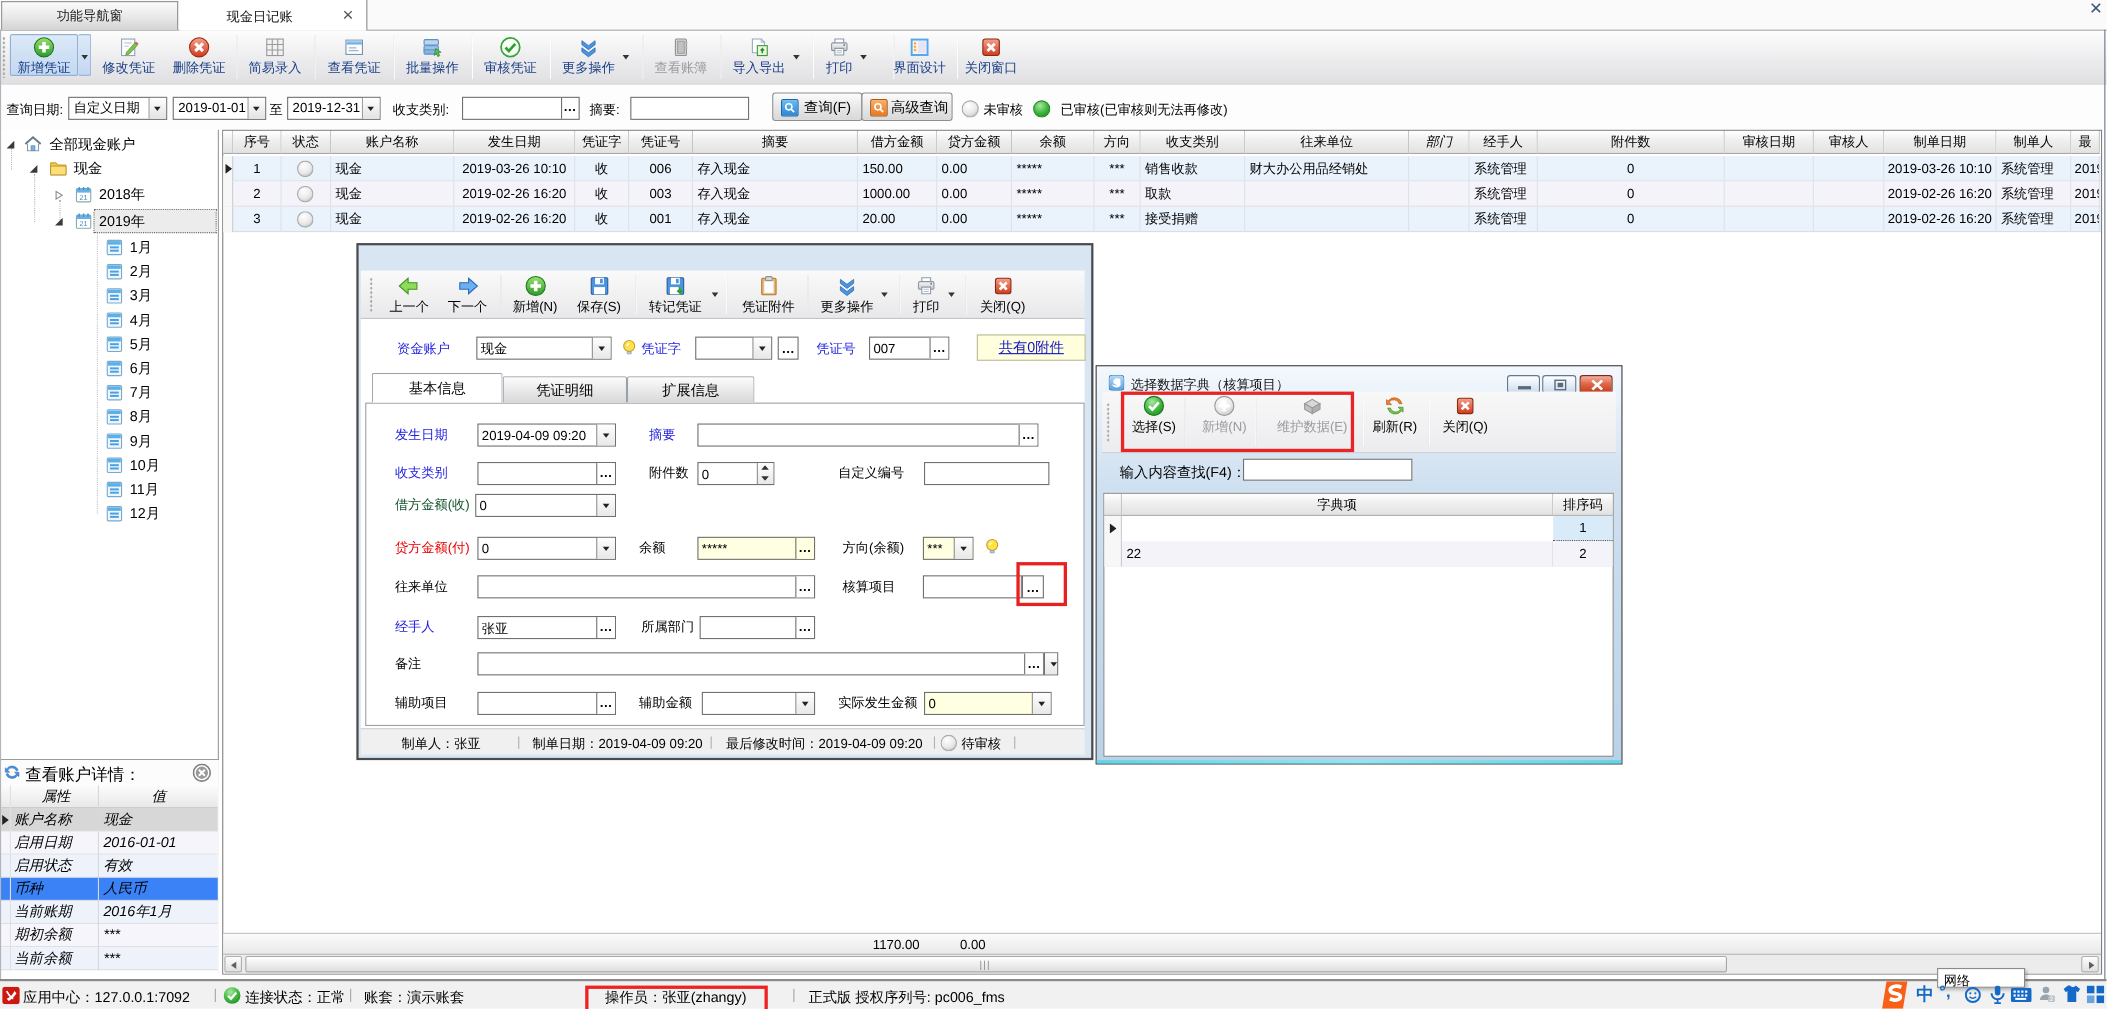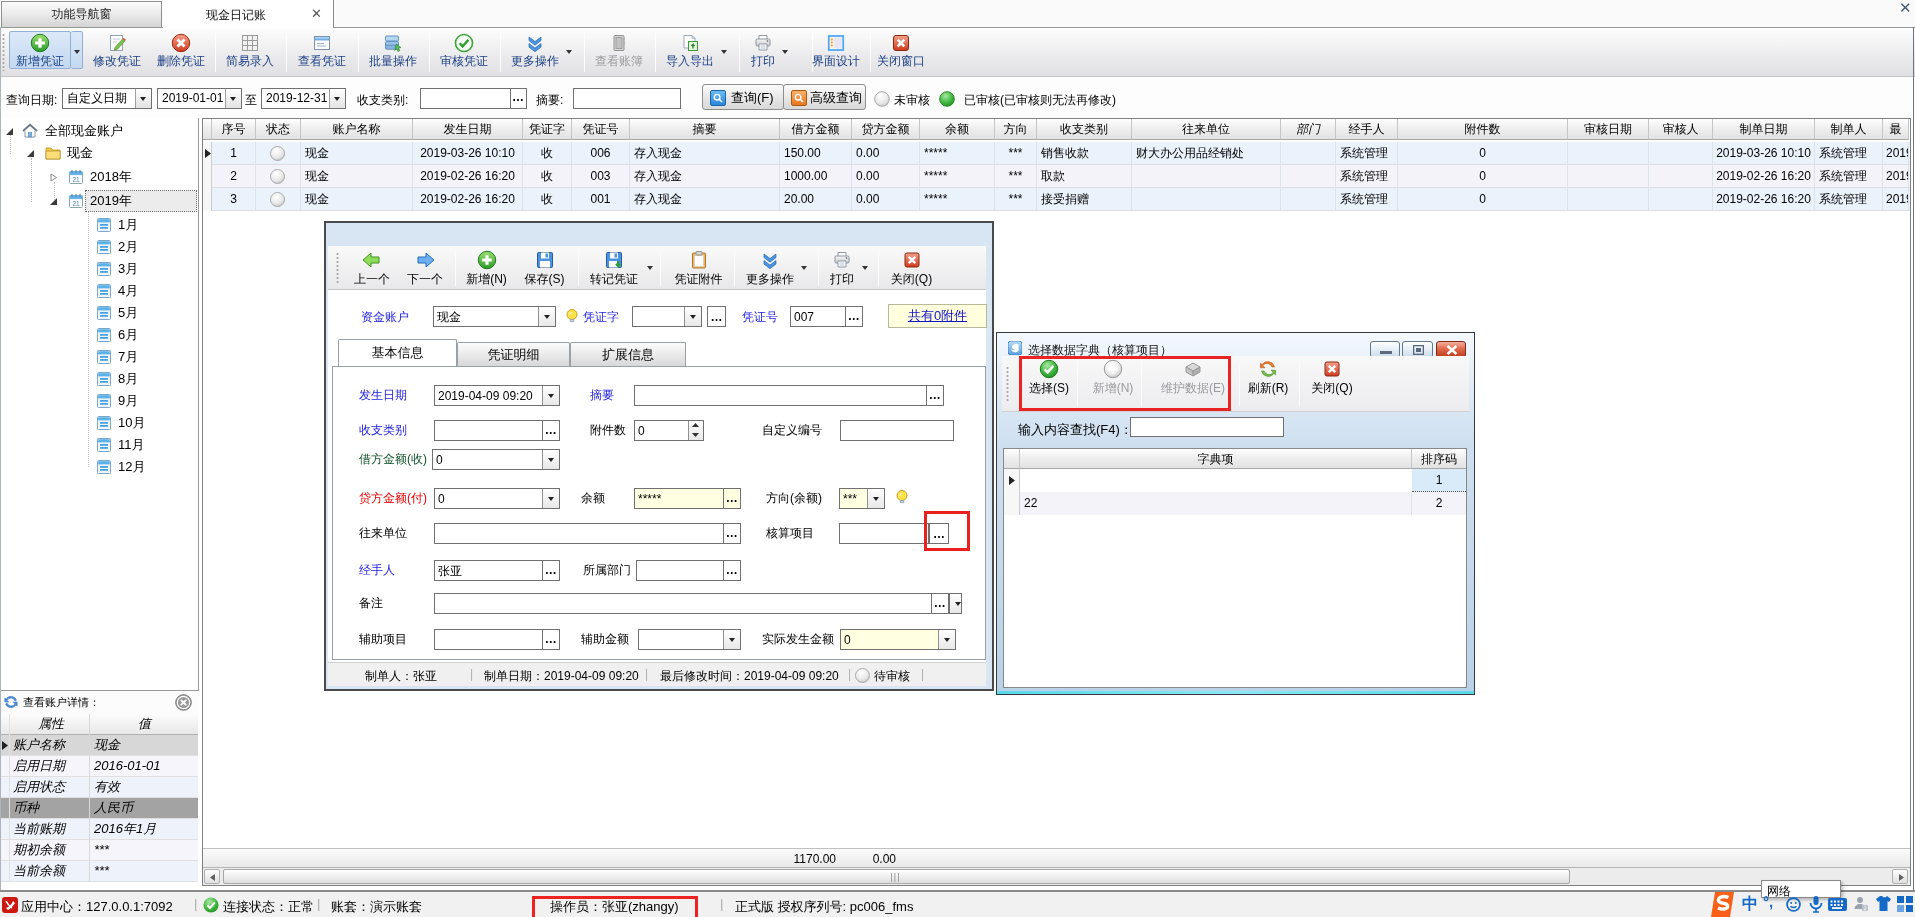--- a/index.html
+++ b/index.html
@@ -444,21 +444,21 @@
       </svg>
       <span style="position:absolute;left:118px;">12月</span>
     </div>
 </div>
 <div id="detail">
 <div class="hdr">
  <svg class="abs" style="left:3px;top:3px;" width="16" height="16" viewBox="0 0 16 16">
         <path d="M13.5 6A6 6 0 0 0 3 5l-1.2-1v4h4L4 6.3A4.4 4.4 0 0 1 12 7z" fill="#4a90e0" stroke="#2a6ab4" stroke-width=".5"></path>
         <path d="M2.5 10a6 6 0 0 0 10.5 1l1.2 1V8h-4l1.8 1.7A4.4 4.4 0 0 1 4 9z" fill="#4a90e0" stroke="#2a6ab4" stroke-width=".5"></path>
       </svg>
- <span style="position:absolute;left:23px;top:4px;font-size:11px;">查看账户详情：</span>
+ <span style="position:absolute;left:23px;top:4px;font-size:15px;">查看账户详情：</span>
  <svg class="abs" style="left:175px;top:3px;" width="17" height="17" viewBox="0 0 17 17">
         <circle cx="8.5" cy="8.5" r="7.8" fill="#9a9a9a" stroke="#787878"></circle>
         <circle cx="8.5" cy="8.5" r="6.2" fill="none" stroke="#fff" stroke-width="1.2"></circle>
         <path d="M5.8 5.8l5.4 5.4M11.2 5.8l-5.4 5.4" stroke="#fff" stroke-width="1.8"></path>
       </svg>
 </div>
 <div class="dgrid">
 <div class="drow" style="top:0;background:linear-gradient(#fcfcfc,#e8e8e8);border-bottom:1px solid #b0b0b0;">
         <div class="dc1" style="text-align:center;">属性</div>
         <div class="dc2" style="text-align:center;padding-left:0;">值</div>
@@ -471,21 +471,21 @@
         <div class="dc2">现金</div>
       </div>
 <div class="drow" style="top:42px;background:#f6f5fb;">
         <div class="dc1">启用日期</div>
         <div class="dc2">2016-01-01</div>
       </div>
 <div class="drow" style="top:63px;background:#eef2fb;">
         <div class="dc1">启用状态</div>
         <div class="dc2">有效</div>
       </div>
-<div class="drow" style="top:84px;background:#a3a3a3;">
+<div class="drow" style="top:84px;background:#3b82f6;">
         <div class="dc1">币种</div>
         <div class="dc2">人民币</div>
       </div>
 <div class="drow" style="top:105px;background:#eef2fb;">
         <div class="dc1">当前账期</div>
         <div class="dc2">2016年1月</div>
       </div>
 <div class="drow" style="top:126px;background:#f6f5fb;">
         <div class="dc1">期初余额</div>
         <div class="dc2">***</div>

